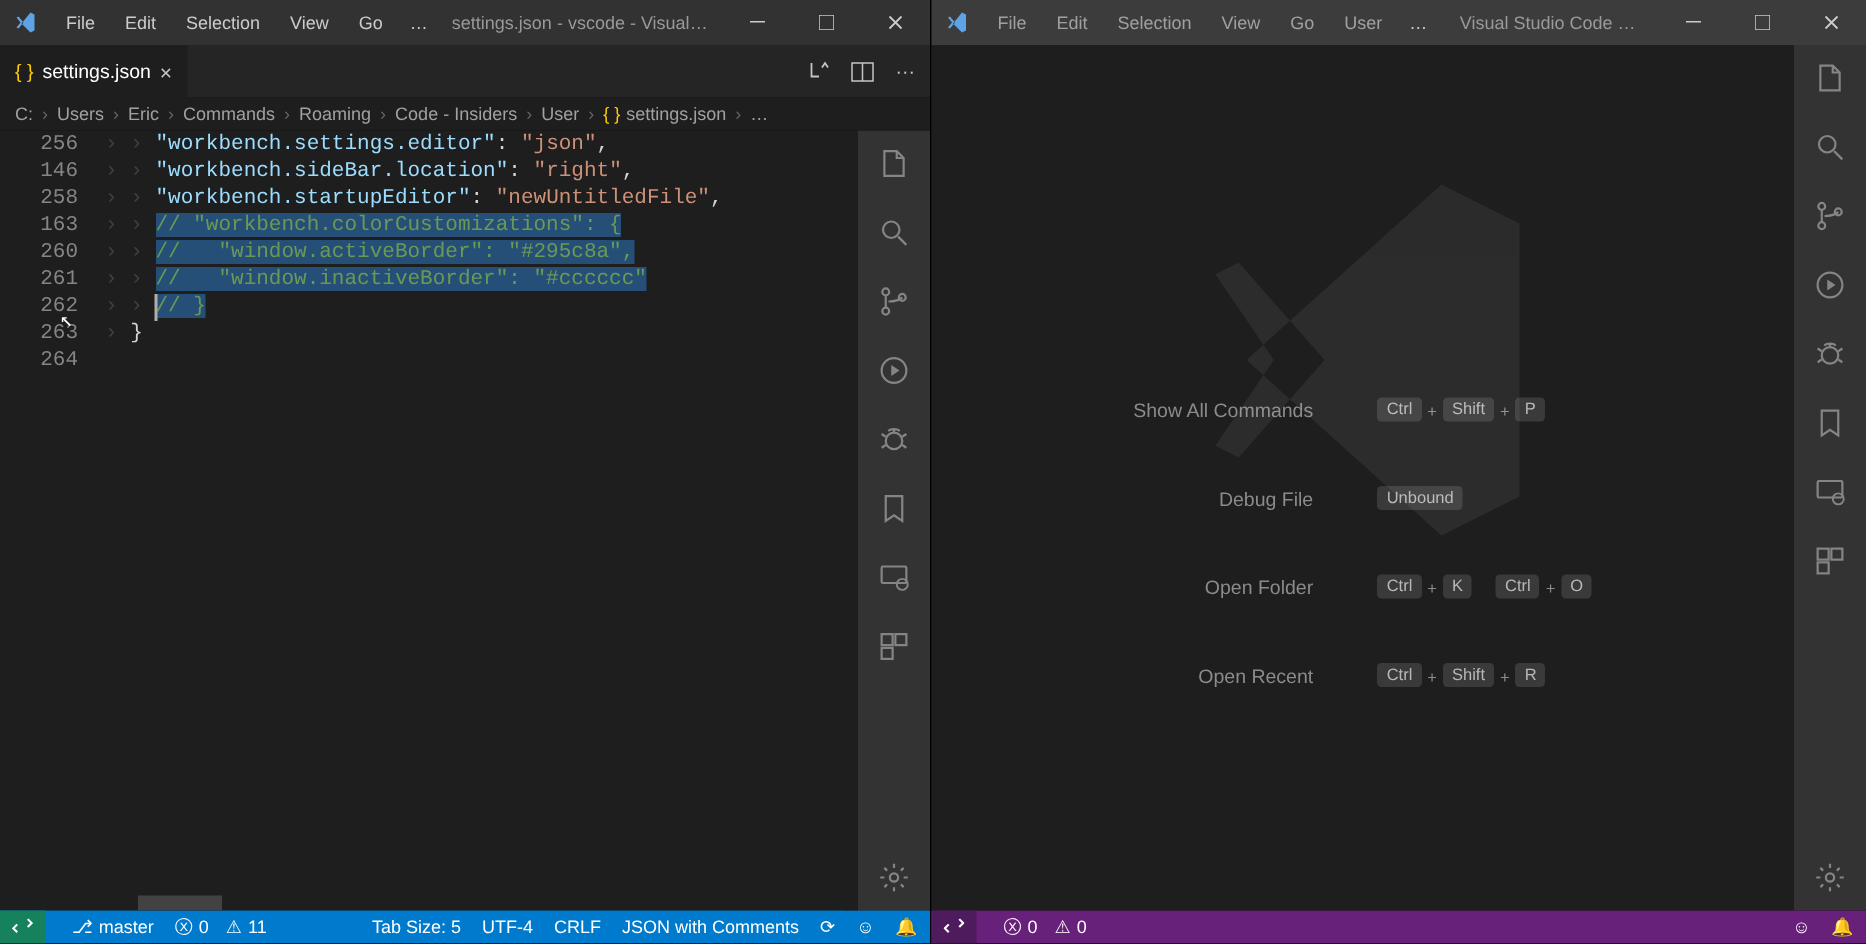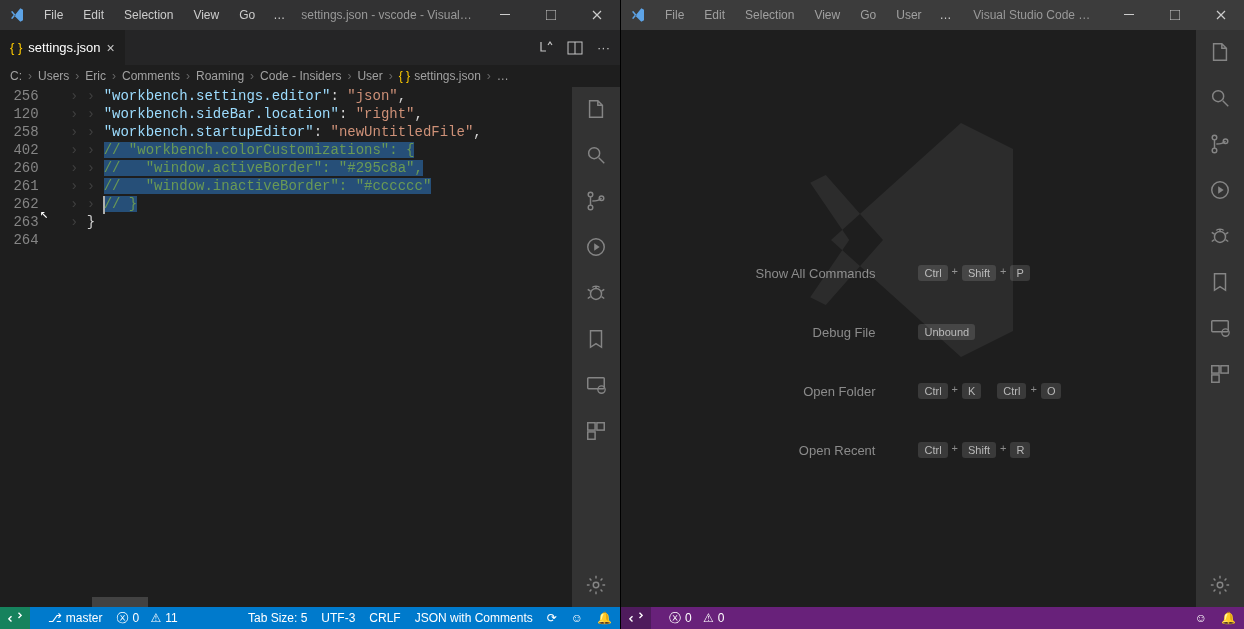--- a/index.html
+++ b/index.html
@@ -40,21 +40,21 @@
 
   
   .breadcrumbs { height:22px; background:#1e1e1e; display:flex; align-items:center; color:#a1a1a1; font-size:12px; padding:0 10px; gap:4px; overflow:hidden; white-space:nowrap;}
   .breadcrumbs .sep { color:#666; margin:0 2px;}
   .breadcrumbs .jicon{color:#ffcc00;}
 
   
   .body { flex:1; display:flex; background:#1e1e1e; overflow:hidden;}
   .editor { flex:1; display:flex; font-family:"Consolas","Courier New",monospace; font-size:14px; line-height:18px; overflow:hidden; position:relative;}
   .gutter { width:70px; color:#858585; text-align:right; padding:0 18px 0 0; user-select:none;}
-  .gutter .ln { height:18px;text-align:center; }
+  .gutter .ln { height:18px; }
   .code { flex:1; white-space:pre; color:#d4d4d4; position:relative;}
   .codeline { height:18px; position:relative; }
   .indent-guide{color:#404040;}
   .tok-key{color:#9cdcfe;}
   .tok-str{color:#ce9178;}
   .tok-punc{color:#d4d4d4;}
   .tok-comment{color:#6a9955;}
   .sel{ background:#264f78; }
   .sel-last{ position:relative; }
   .sel-last::after{ content:""; position:absolute; left:-1px; top:0; width:2px; height:18px; background:#aeafad;}
@@ -62,21 +62,21 @@
 
   .activitybar { width:48px; background:#333333; display:flex; flex-direction:column; align-items:center; padding-top:10px; gap:22px; color:#858585; }
   .activitybar .aicn{ width:24px;height:24px;display:flex;align-items:center;justify-content:center;cursor:pointer; }
   .activitybar .bottom{ margin-top:auto; margin-bottom:10px; }
 
   
   .welcome { flex:1; background:#1e1e1e; display:flex; flex-direction:column; align-items:center; justify-content:center; position:relative;}
   .watermark { position:absolute; top:80px; opacity:0.06; }
   .kbgrid { display:grid; grid-template-columns:auto auto; column-gap:18px; row-gap:18px; align-items:center; margin-top:86px;gap:43px;}
   .kb-label{ color:#8b8b8b; text-align:right; font-size:13px;}
-  .kb-keys { display:flex; align-items:flex-start; gap:4px; color:#8b8b8b; font-size:11px;}
+  .kb-keys { display:flex; align-items:flex-end; gap:4px; color:#8b8b8b; font-size:11px;}
   .key { background:#3a3a3a; border-radius:3px; padding:2px 6px; color:#b8b8b8; font-size:11px;}
   .plus{color:#8b8b8b;}
 
   
   .status { height:22px; display:flex; align-items:center; font-size:12px; color:#ffffff; padding:0 8px; gap:14px;}
   .status.left-status{ background:#007acc; }
   .status.purple{ background:#68217a; }
   .status .remote{ background:#16825d; height:22px; display:flex; align-items:center; padding:0 8px; margin-left:-8px; margin-right:4px;}
   .status .seg{ display:flex; align-items:center; gap:4px; cursor:pointer;}
   .status .grow{flex:1;}
@@ -146,41 +146,41 @@
     </div>
   </div>
 
   <div class="breadcrumbs">
     <span>C:</span>
       <span class="sep">›</span>
     <span>Users</span>
       <span class="sep">›</span>
     <span>Eric</span>
       <span class="sep">›</span>
-    <span>Comments</span>
+    <span>Commands</span>
       <span class="sep">›</span>
     <span>Roaming</span>
       <span class="sep">›</span>
     <span>Code - Insiders</span>
       <span class="sep">›</span>
     <span>User</span>
       <span class="sep">›</span>
     <span class="jicon">{ }</span>
     <span>settings.json</span>
       <span class="sep">›</span>
     <span>…</span>
   </div>
 
   <div class="body">
     <div class="editor">
       <div class="gutter" id="gutter-left">
           <div class="ln">256</div>
-          <div class="ln">120</div>
+          <div class="ln">146</div>
           <div class="ln">258</div>
-          <div class="ln">402</div>
+          <div class="ln">163</div>
           <div class="ln">260</div>
           <div class="ln">261</div>
           <div class="ln">262</div>
           <div class="ln">263</div>
           <div class="ln">264</div>
         </div>
       <div class="code" id="code-left"><div class="codeline"><span class="indent-guide">› </span><span class="indent-guide">› </span><span class="tok-key">"workbench.settings.editor"</span><span class="tok-punc">: </span><span class="tok-str">"json"</span><span class="tok-punc">,</span></div><div class="codeline"><span class="indent-guide">› </span><span class="indent-guide">› </span><span class="tok-key">"workbench.sideBar.location"</span><span class="tok-punc">: </span><span class="tok-str">"right"</span><span class="tok-punc">,</span></div><div class="codeline"><span class="indent-guide">› </span><span class="indent-guide">› </span><span class="tok-key">"workbench.startupEditor"</span><span class="tok-punc">: </span><span class="tok-str">"newUntitledFile"</span><span class="tok-punc">,</span></div><div class="codeline"><span class="indent-guide">› </span><span class="indent-guide">› </span><span class="sel tok-comment">// "workbench.colorCustomizations": {</span></div><div class="codeline"><span class="indent-guide">› </span><span class="indent-guide">› </span><span class="sel tok-comment">//   "window.activeBorder": "#295c8a",</span></div><div class="codeline"><span class="indent-guide">› </span><span class="indent-guide">› </span><span class="sel tok-comment">//   "window.inactiveBorder": "#cccccc"</span></div><div class="codeline"><span class="indent-guide">› </span><span class="indent-guide">› </span><span class="sel tok-comment sel-last">// }</span></div><div class="codeline"><span class="indent-guide">› </span><span class="tok-punc">}</span></div><div class="codeline"></div></div>
       <div class="minimap"></div>
       <div class="hbar"></div>
       <span class="cursor-ptr">↖</span>
@@ -250,21 +250,21 @@
           <path d="M4 6l-3 3 3 3M12 2l3 3-3 3" fill="none" stroke="#fff" stroke-width="1.6"></path>
         </svg>
       </div>
     <div class="seg">
         <span class="git-icn">⎇</span>
         <span>master</span>
       </div>
     <div class="seg"><span>ⓧ</span><span>0</span>&nbsp;<span>⚠</span><span>11</span></div>
     <div class="grow"></div>
     <div class="seg">Tab Size: 5</div>
-    <div class="seg">UTF-3</div>
+    <div class="seg">UTF-4</div>
     <div class="seg">CRLF</div>
     <div class="seg">JSON with Comments</div>
     <div class="seg">⟳</div>
     <div class="seg">☺</div>
     <div class="seg">🔔</div>
   </div>
 </div>
 
 <div class="window right">
   <div class="titlebar">

